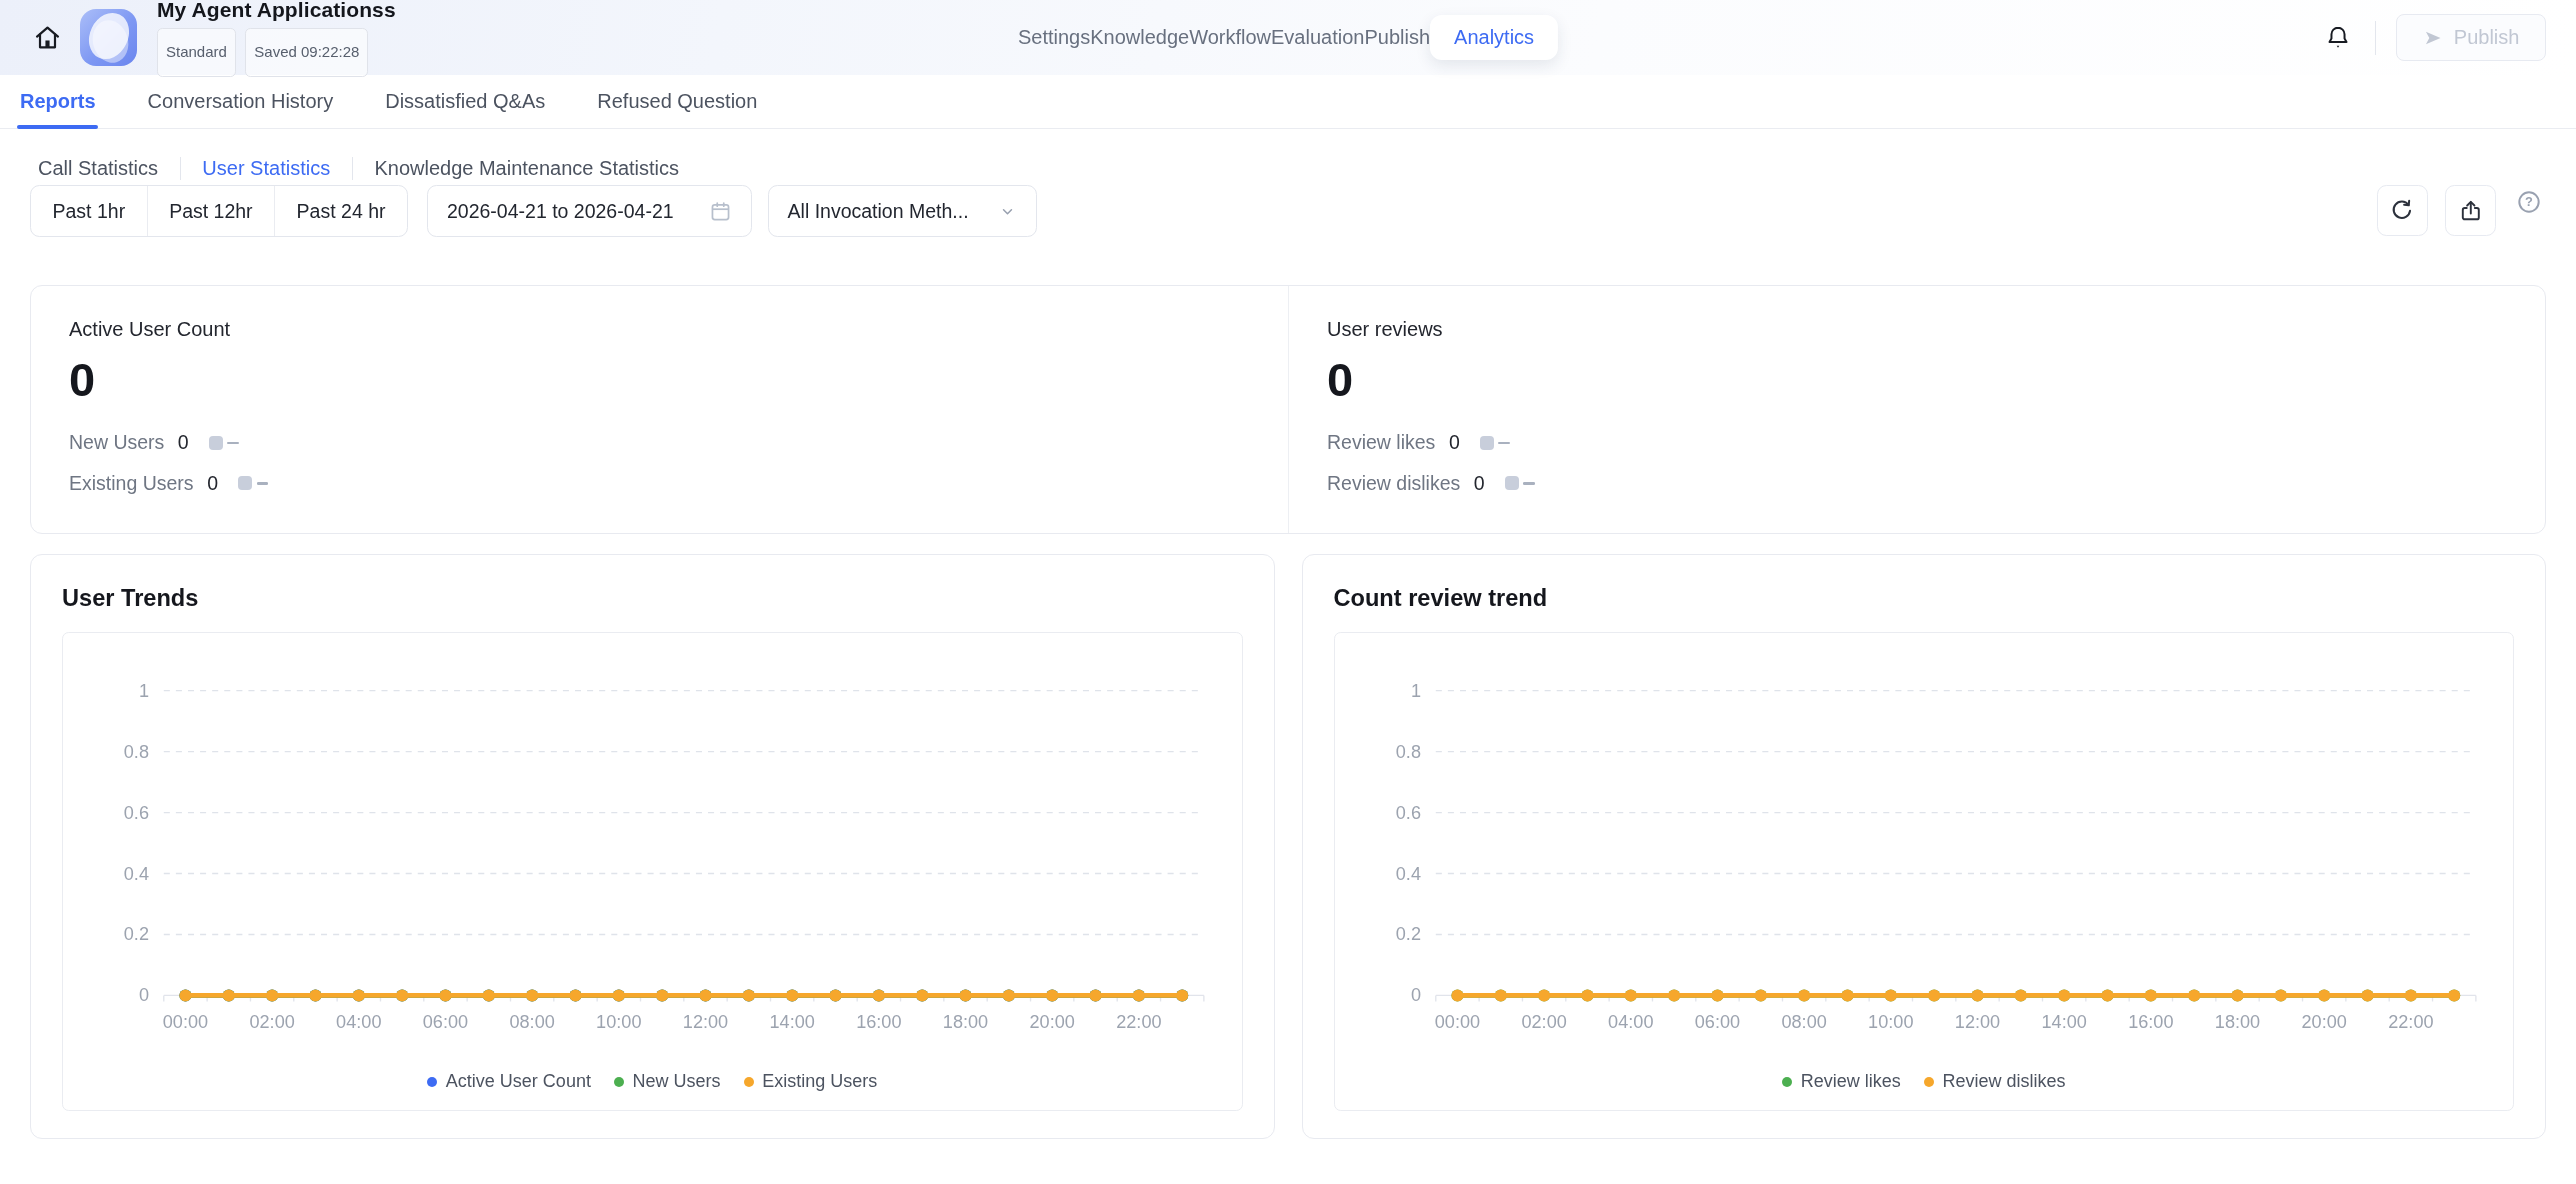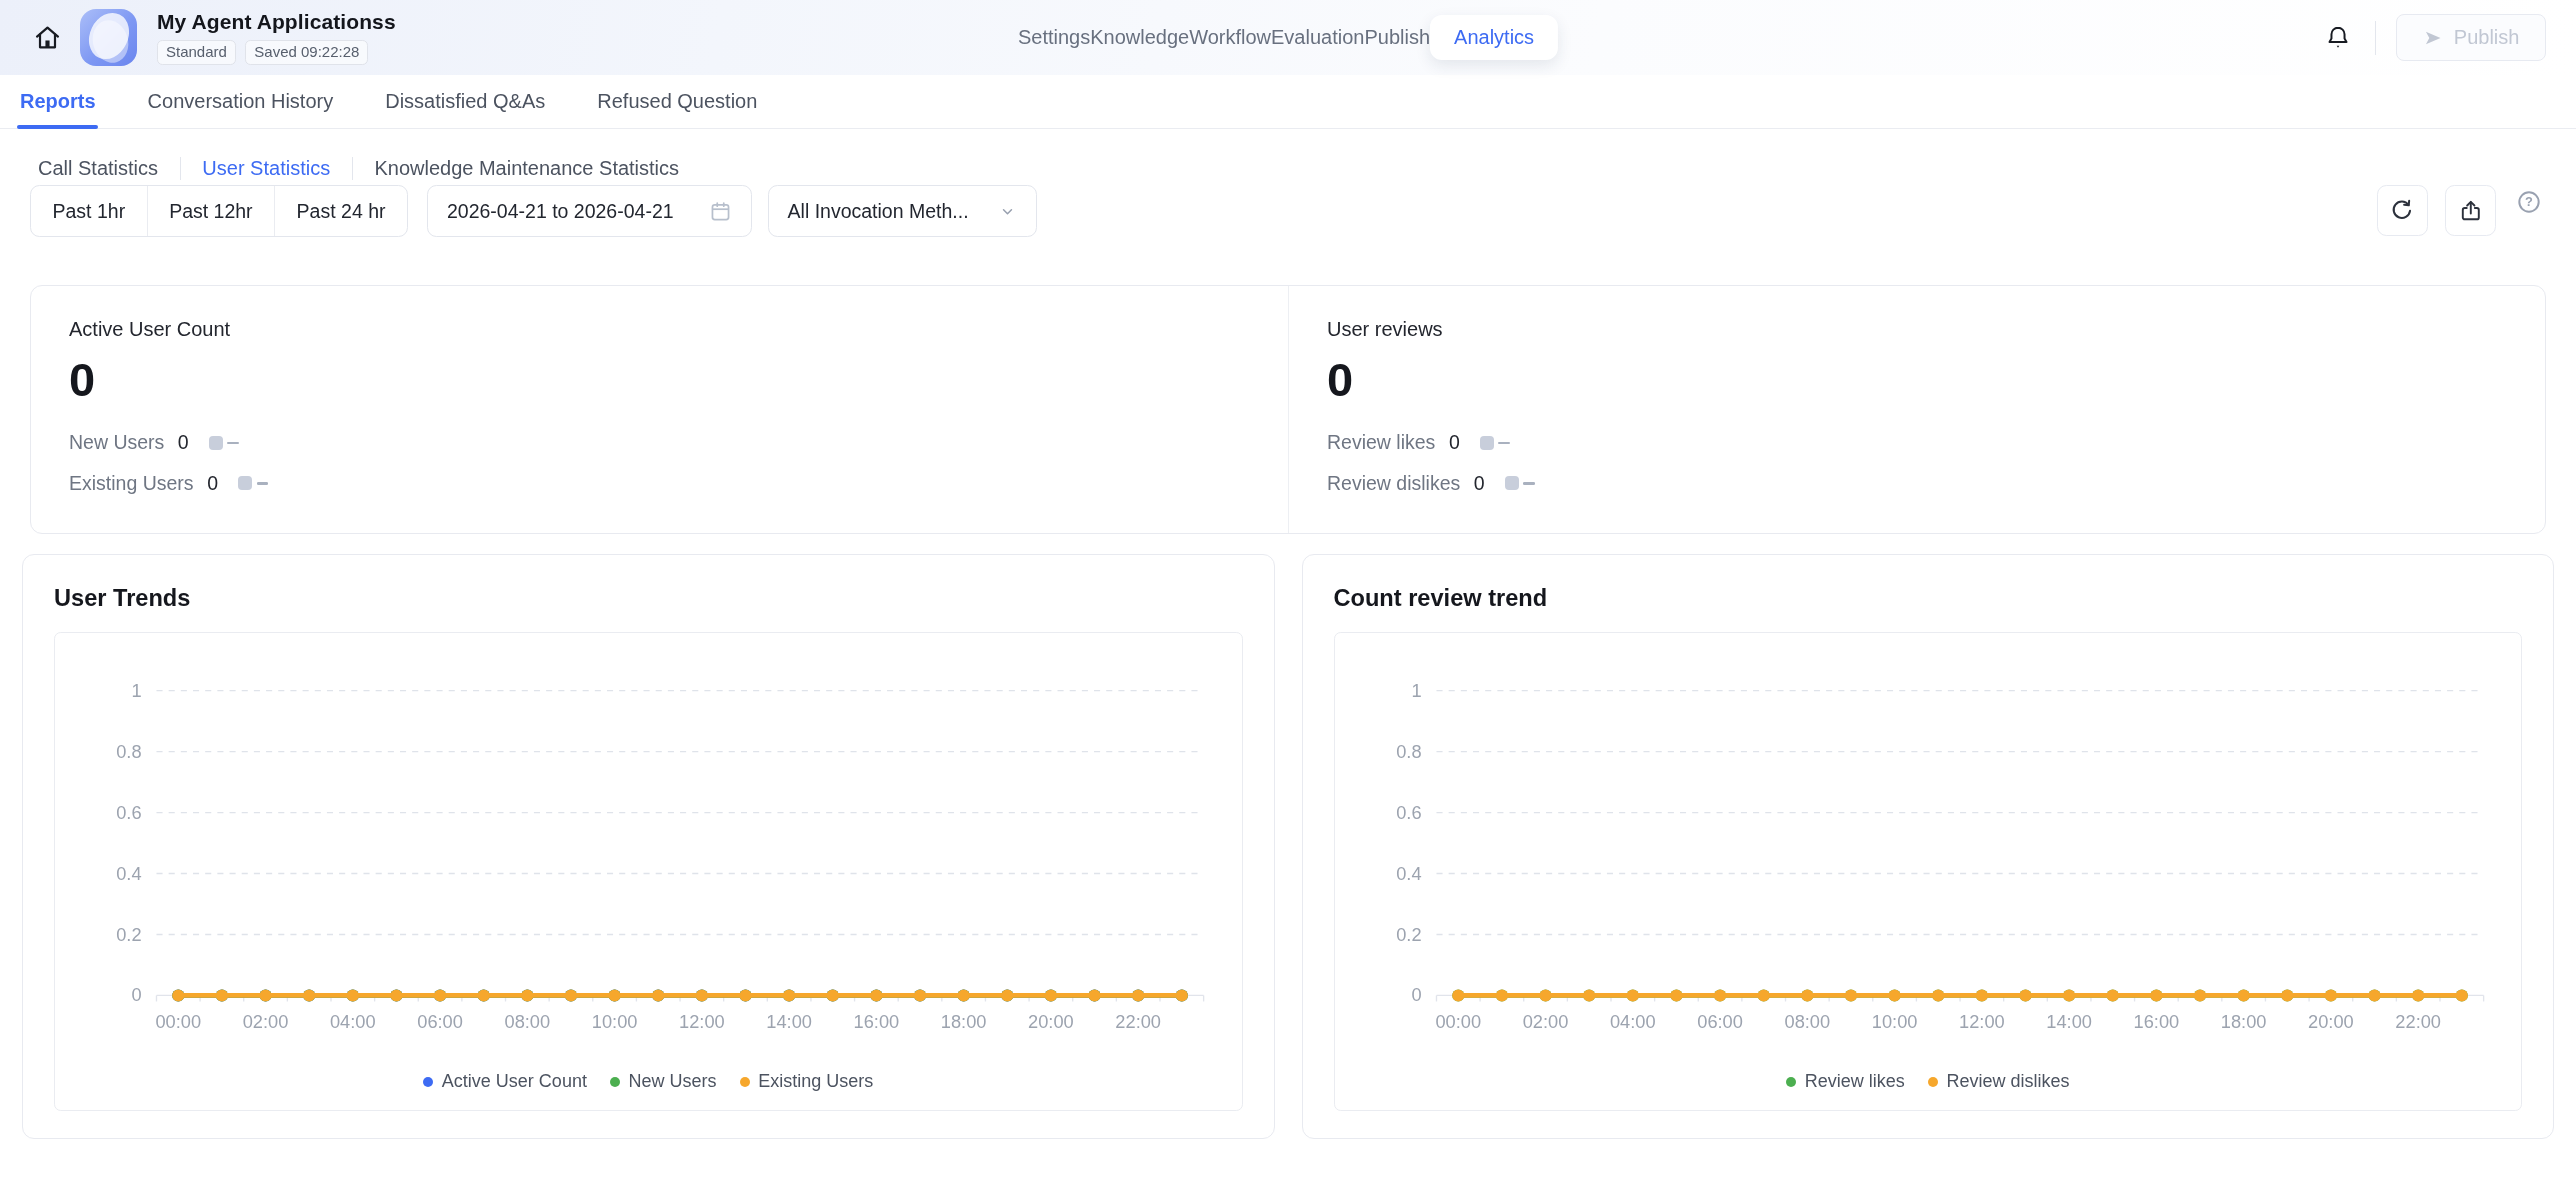--- a/index.html
+++ b/index.html
@@ -13,21 +13,21 @@
     background:linear-gradient(100deg,#ecf0fa 0%,#f3f6fc 28%,#fbfcfe 62%,#ffffff 100%);}
   .home-btn{width:34px;height:34px;display:flex;align-items:center;justify-content:center;cursor:pointer;flex:none}
   .app-icon{width:57px;height:57px;border-radius:16px;margin:0 20px 0 16px;flex:none;position:relative;overflow:hidden;
     background:linear-gradient(135deg,#abbef8 0%,#7e98f3 55%,#6a85ee 100%);}
   .app-icon::before{content:"";position:absolute;width:38px;height:48px;left:10px;top:3.4px;border-radius:50%;
     background:rgba(255,255,255,.78);transform:rotate(26deg);}
   .app-icon::after{content:"";position:absolute;width:35px;height:43px;left:12.8px;top:11.4px;border-radius:50%;
     background:rgba(255,255,255,.45);transform:rotate(-16deg);}
   .app-title{font-size:21px;font-weight:700;color:#14161c;letter-spacing:0.1px}
   .badge-row{display:flex;gap:9.4px;margin-top:6px}
-  .badge{font-size:15px;color:#575f6d;border:1.3px solid #e0e3ea;border-radius:5.4px;padding:2px 8px;
+  .badge{font-size:15px;color:#575f6d;border:1.3px solid #e0e3ea;border-radius:5.4px;padding:14px 8px;
     background:rgba(255,255,255,.55);line-height:1.25;white-space:nowrap}
   .nav{position:absolute;left:50%;top:50%;transform:translate(-50%,-50%);display:flex;align-items:center;}
   .nav-item{font-size:20px;color:#68707f;cursor:pointer;white-space:nowrap}
   .nav-item.active{color:var(--accent);background:#fff;padding:11.4px 24px;border-radius:12px;
     box-shadow:0 5.4px 15px rgba(34,48,79,.10);font-weight:500}
   .header-right{margin-left:auto;display:flex;align-items:center;gap:20px}
   .bell-btn{width:35px;height:35px;display:flex;align-items:center;justify-content:center;cursor:pointer}
   .v-divider{width:1.3px;height:34px;background:#e3e6ed}
   .publish-btn{display:flex;align-items:center;gap:10.8px;height:47px;padding:0 25.6px;border:1.3px solid #e7eaf1;
     border-radius:8px;background:#fbfcfe;color:#c1c7d3;font-size:20px;cursor:not-allowed}
@@ -60,21 +60,21 @@
   .stats-half.right{border-left:1.3px solid #edeff3}
   .stats-title{font-size:20px;color:#23262e;font-weight:400}
   .stats-value{font-size:47px;font-weight:600;margin-top:15px;line-height:1;color:#15171d}
   .stat-row{display:flex;align-items:center;margin-top:28px}
   .stat-row + .stat-row{margin-top:17.5px}
   .stat-label{font-size:19.5px;color:#6f7683}
   .stat-num{font-size:19.5px;color:#23262e;margin-left:13.5px;font-weight:500}
   .stat-marker{width:14px;height:14px;border-radius:4px;background:#c8cedb;margin-left:20px}
   .stat-dash{width:11.4px;height:2.7px;border-radius:1.3px;background:#a9b1bf;margin-left:4.7px}
   
-  .charts-row{display:grid;grid-template-columns:1fr 1fr;gap:27px;margin:20px 22px 0}
+  .charts-row{display:grid;grid-template-columns:1fr 1fr;gap:27px;margin:20px 30px 0}
   .chart-card{border:1.3px solid #e8eaf0;border-radius:12px;padding:30px 31px 27px;background:#fff}
   .chart-title{font-size:23.6px;font-weight:700;color:#15171d}
   .chart-panel{margin-top:20px;border:1.3px solid #eaecf1;border-radius:6.7px;height:479px;position:relative;overflow:hidden}
   .chart-svg{position:absolute;inset:0;width:100%;height:100%}
   .chart-svg text{font-family:"Liberation Sans","DejaVu Sans",sans-serif}
   .chart-legend{position:absolute;left:0;right:0;bottom:17.5px;display:flex;justify-content:center;align-items:center;gap:23px}
   .legend-item{display:flex;align-items:center;gap:8.7px;cursor:pointer}
   .legend-dot{width:10px;height:10px;border-radius:50%;flex:none}
   .legend-label{font-size:18px;color:#4c5360;white-space:nowrap}
   .icon{display:block}

